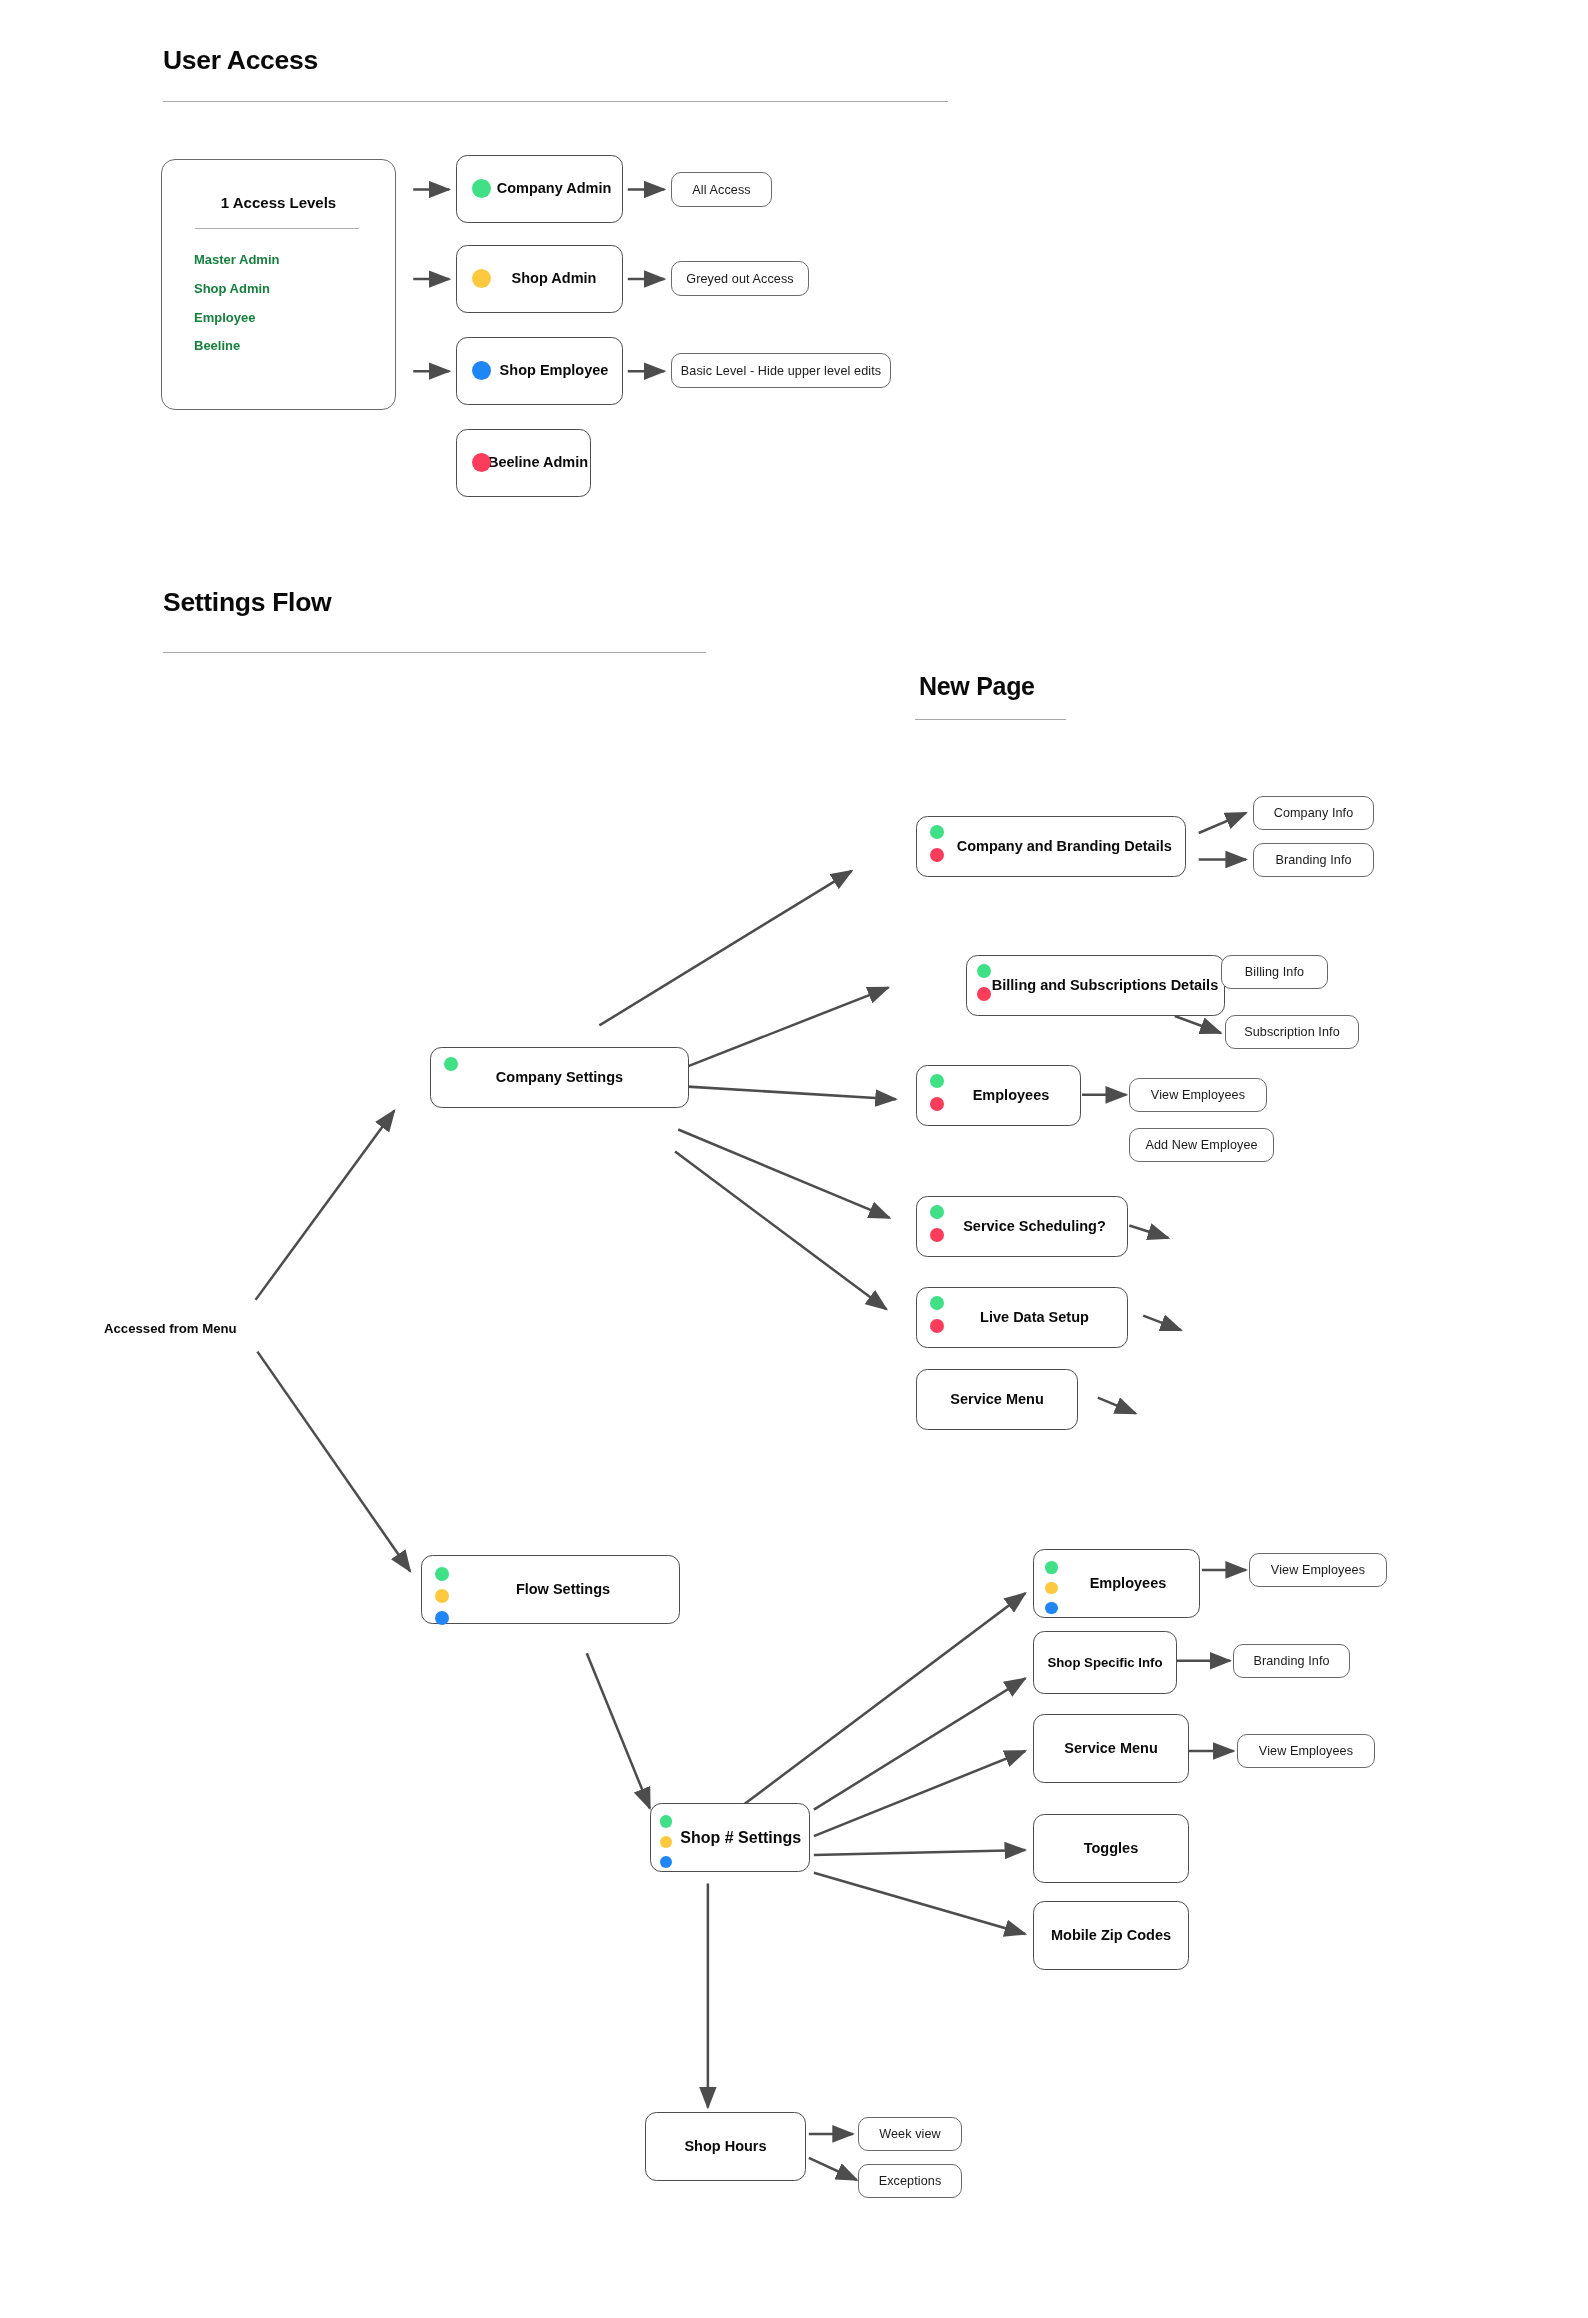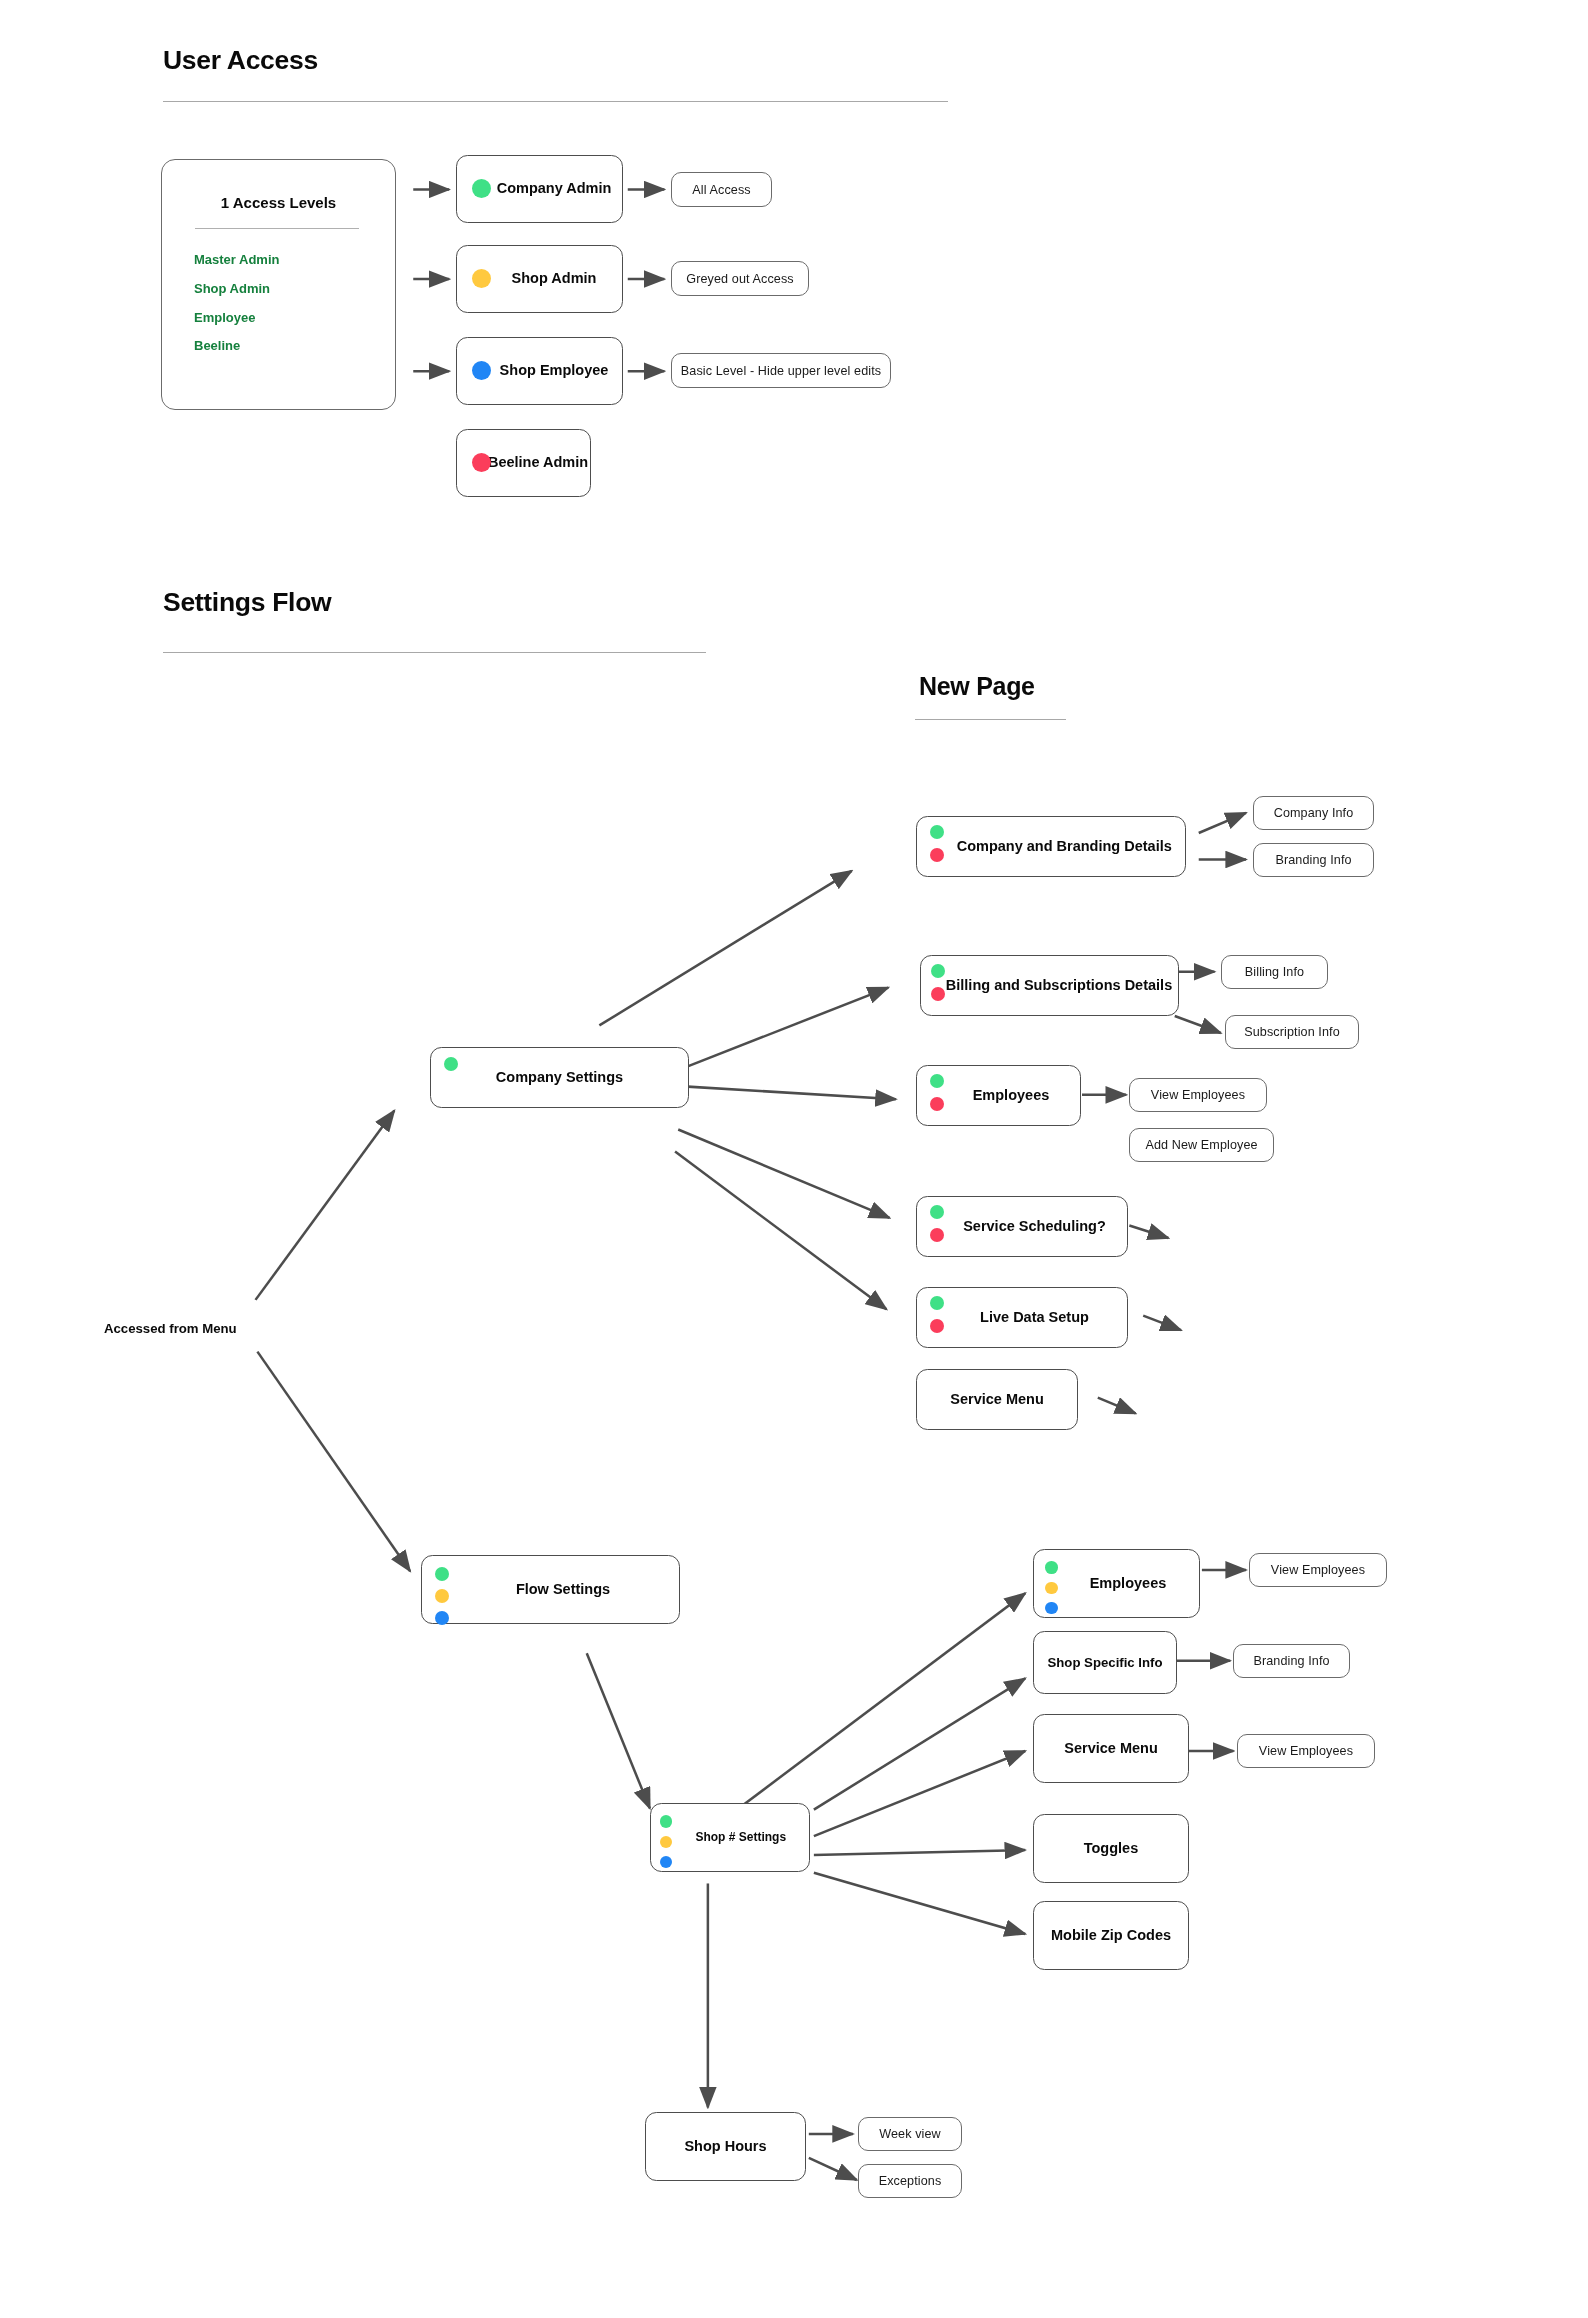--- a/index.html
+++ b/index.html
@@ -280,21 +280,21 @@
     </div>
     <div class="node-label" style="margin-left:26.5px;">Company and Branding Details</div>
   </div>
   <div class="pill" style="left:1253px; top:796px; width:121px; height:34px;">
     <div class="pill-label">Company Info</div>
   </div>
   <div class="pill" style="left:1253px; top:843px; width:121px; height:34px;">
     <div class="pill-label">Branding Info</div>
   </div>
 
-  <div class="node" style="left:920px; top:955px; width:259px; height:61px;">
+  <div class="node" style="left:966px; top:955px; width:259px; height:61px;">
     <div class="dots" style="left:10px; top:8.2px; gap:8.8px;">
       <span class="dot" style="width:14px;height:14px;background:#3FE086;"></span>
       <span class="dot" style="width:14px;height:14px;background:#FB3D5B;"></span>
     </div>
     <div class="node-label" style="margin-left:19px;">Billing and Subscriptions Details</div>
   </div>
   <div class="pill" style="left:1221px; top:955px; width:107px; height:34px;">
     <div class="pill-label">Billing Info</div>
   </div>
   <div class="pill" style="left:1225px; top:1015px; width:134px; height:34px;">
@@ -343,21 +343,21 @@
     </div>
     <div class="node-label" style="margin-left:25px;">Flow Settings</div>
   </div>
 
   <div class="node" style="left:650px; top:1803px; width:160px; height:69px;">
     <div class="dots" style="left:8.8px; top:11.4px; gap:7.6px;">
       <span class="dot" style="width:12.6px;height:12.6px;background:#3FE086;"></span>
       <span class="dot" style="width:12.6px;height:12.6px;background:#FFC93F;"></span>
       <span class="dot" style="width:12.6px;height:12.6px;background:#2186F5;"></span>
     </div>
-    <div class="node-label" style="margin-left:21.5px; font-size:12px;">Shop # Settings</div>
+    <div class="node-label" style="margin-left:21.5px; font-size:16px;">Shop # Settings</div>
   </div>
 
   <div class="node" style="left:1033px; top:1549px; width:167px; height:69px;">
     <div class="dots" style="left:11.4px; top:11.4px; gap:7.6px;">
       <span class="dot" style="width:12.6px;height:12.6px;background:#3FE086;"></span>
       <span class="dot" style="width:12.6px;height:12.6px;background:#FFC93F;"></span>
       <span class="dot" style="width:12.6px;height:12.6px;background:#2186F5;"></span>
     </div>
     <div class="node-label" style="margin-left:23px;">Employees</div>
   </div>

